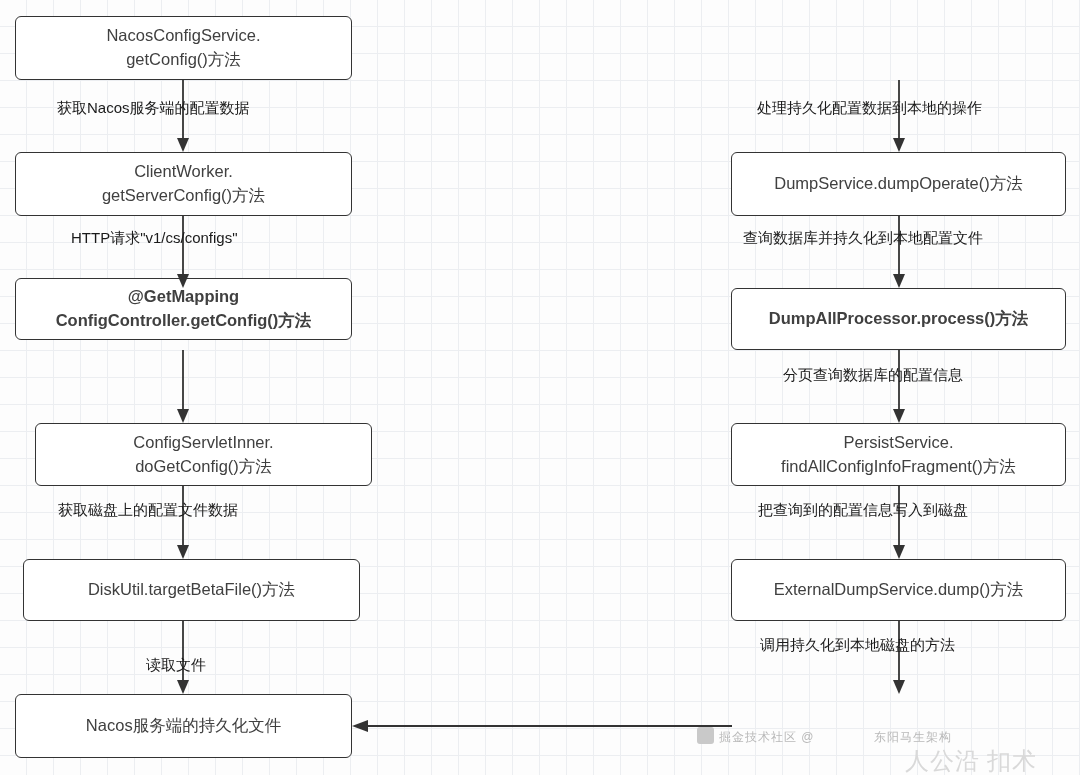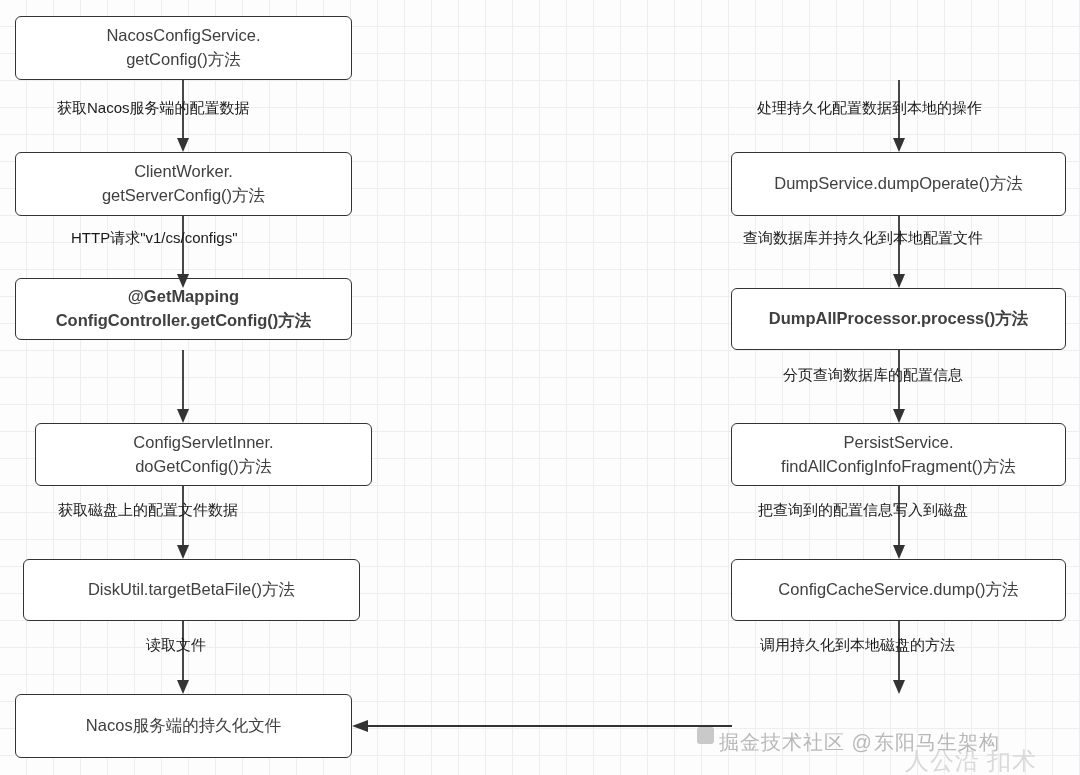--- a/index.html
+++ b/index.html
@@ -45,21 +45,21 @@
     font-size: 15px;
     color: #1a1a1a;
     white-space: nowrap;
     text-align: center;
   }
   .arrow {
     position: absolute;
   }
   .watermark {
     position: absolute;
-    font-size: 20px;
+    font-size: 12px;
     color: #b8b8b8;
     white-space: nowrap;
     letter-spacing: 1px;
   }
   .wm-logo {
     position: absolute;
     width: 17px;
     height: 17px;
     border-radius: 3px;
     background: #c9c9c9;
@@ -106,31 +106,31 @@
   <svg class="arrow" style="left:168px; top:486px;" width="30" height="73" viewBox="0 0 30 73">
     <line x1="15" y1="0" x2="15" y2="63" stroke="#333333" stroke-width="1.8"></line>
     <polygon points="15,73 9,59 21,59" fill="#333333"></polygon>
   </svg>
   <div class="edge-label" style="left:58px; top:501px;">获取磁盘上的配置文件数据</div>
 
   <svg class="arrow" style="left:168px; top:621px;" width="30" height="73" viewBox="0 0 30 73">
     <line x1="15" y1="0" x2="15" y2="63" stroke="#333333" stroke-width="1.8"></line>
     <polygon points="15,73 9,59 21,59" fill="#333333"></polygon>
   </svg>
-  <div class="edge-label" style="left:146px; top:636px;text-align:right;">读取文件</div>
+  <div class="edge-label" style="left:146px; top:656px;text-align:right;">读取文件</div>
 
 
   <div class="node" style="left:731px; top:152px; width:335px; height:64px;">DumpService.dumpOperate()方法</div>
 
   <div class="node" style="left:731px; top:288px; width:335px; height:62px;font-weight:bold;">DumpAllProcessor.process()方法</div>
 
   <div class="node" style="left:731px; top:423px; width:335px; height:63px;">PersistService.
 findAllConfigInfoFragment()方法</div>
 
-  <div class="node" style="left:731px; top:559px; width:335px; height:62px;">ConfigCacheService.dump()方法</div>
+  <div class="node" style="left:731px; top:559px; width:335px; height:62px;">ExternalDumpService.dump()方法</div>
 
 
   <svg class="arrow" style="left:884px; top:80px;" width="30" height="72" viewBox="0 0 30 72">
     <line x1="15" y1="0" x2="15" y2="62" stroke="#333333" stroke-width="1.8"></line>
     <polygon points="15,72 9,58 21,58" fill="#333333"></polygon>
   </svg>
   <div class="edge-label" style="left:757px; top:99px;">处理持久化配置数据到本地的操作</div>
 
   <svg class="arrow" style="left:884px; top:216px;" width="30" height="72" viewBox="0 0 30 72">
     <line x1="15" y1="0" x2="15" y2="62" stroke="#333333" stroke-width="1.8"></line>

